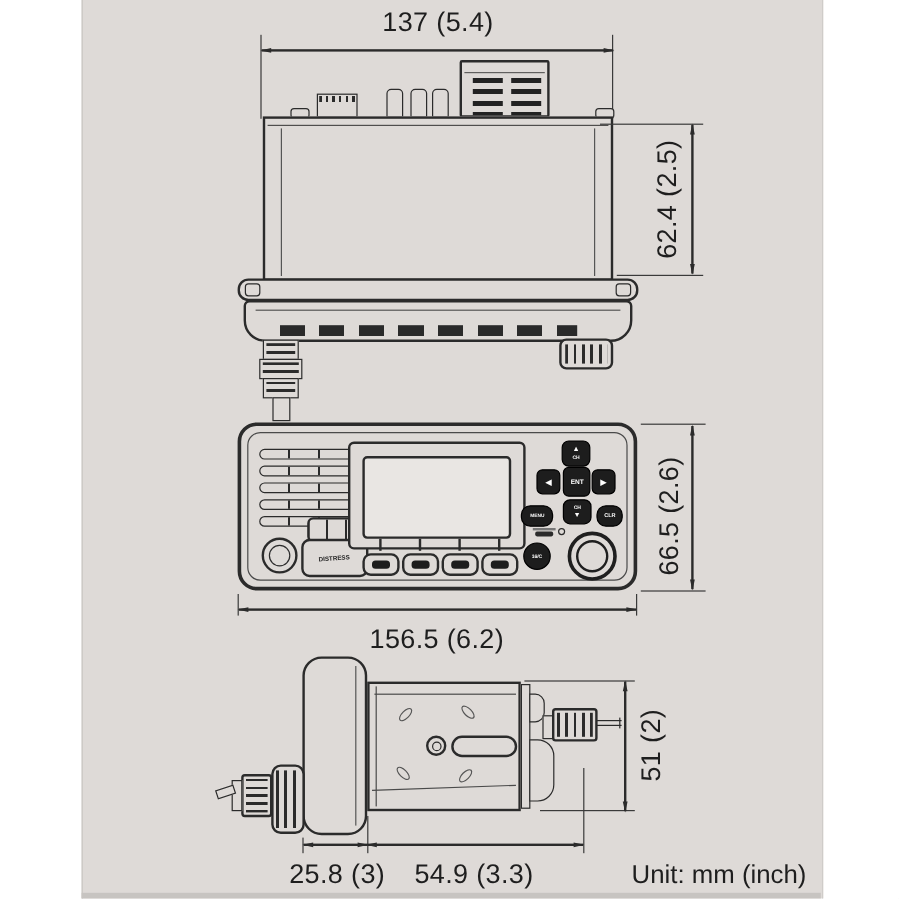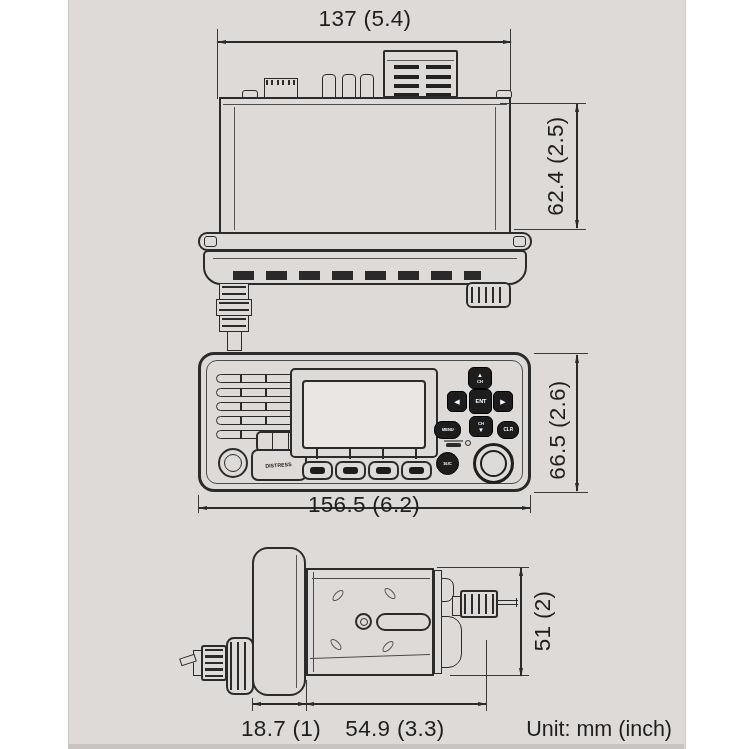--- a/index.html
+++ b/index.html
@@ -172,21 +172,21 @@
     </div>
     <div class="a noFill" style="left:473px;top:443px;width:41px;height:41px;border:3px solid #1f1f1f;border-radius:50%;box-sizing:border-box;"></div>
     <div class="a noFill" style="left:480px;top:450px;width:27px;height:27px;border:2px solid #1f1f1f;border-radius:50%;box-sizing:border-box;"></div>
 
     <div class="a ext" style="left:198px;top:495px;width:1px;height:18px;"></div>
     <div class="a ext" style="left:530px;top:495px;width:1px;height:18px;"></div>
     <div class="a ln" style="left:199px;top:507px;width:331px;height:1.5px;">
       <div class="arr aL"></div>
       <div class="arr aR"></div>
     </div>
-    <div class="a dimtxt" style="left:264px;top:492px;width:200px;">156.5 (6.2)</div>
+    <div class="a dimtxt" style="left:264px;top:520px;width:200px;">156.5 (6.2)</div>
 
     <div class="a ext" style="left:534px;top:353px;width:54px;height:1px;"></div>
     <div class="a ext" style="left:534px;top:492px;width:54px;height:1px;"></div>
     <div class="a ln" style="left:576px;top:355px;width:1.5px;height:136px;">
       <div class="arr aU"></div>
       <div class="arr aD"></div>
     </div>
     <div class="vtxt dimtxt" style="left:558px;top:430px;">66.5 (2.6)</div>
   </div>
 
@@ -242,20 +242,20 @@
     <div class="a ext" style="left:306px;top:680px;width:1px;height:31px;"></div>
     <div class="a ext" style="left:486px;top:640px;width:1px;height:71px;"></div>
     <div class="a ln" style="left:253px;top:703px;width:53px;height:1.5px;">
       <div class="arr aL"></div>
       <div class="arr aR"></div>
     </div>
     <div class="a ln" style="left:306px;top:703px;width:180px;height:1.5px;">
       <div class="arr aL"></div>
       <div class="arr aR"></div>
     </div>
-    <div class="a dimtxt" style="left:231px;top:716px;width:100px;">18.7  (1)</div>
+    <div class="a dimtxt" style="left:231px;top:716px;width:100px;">25.8  (3)</div>
     <div class="a dimtxt" style="left:325px;top:716px;width:140px;">54.9  (3.3)</div>
   </div>
 
   <div class="a" style="left:472px;top:717px;width:200px;text-align:right;font-size:21.5px;color:#1e1e1e;">Unit: mm (inch)</div>
 
   <div class="a strip"></div>
 </div>
 
 </body></html>

